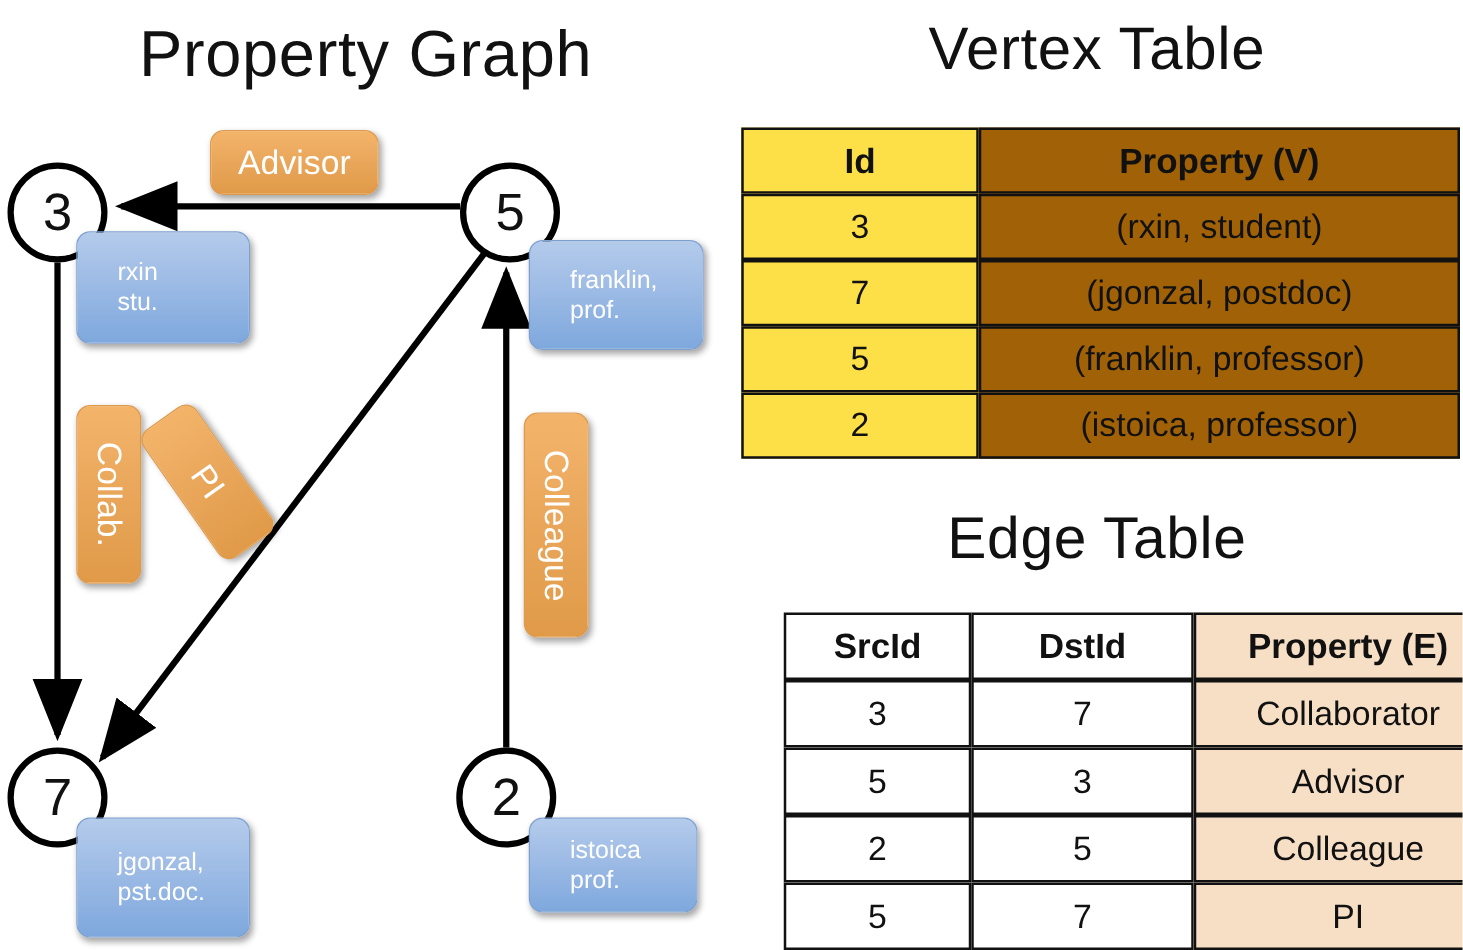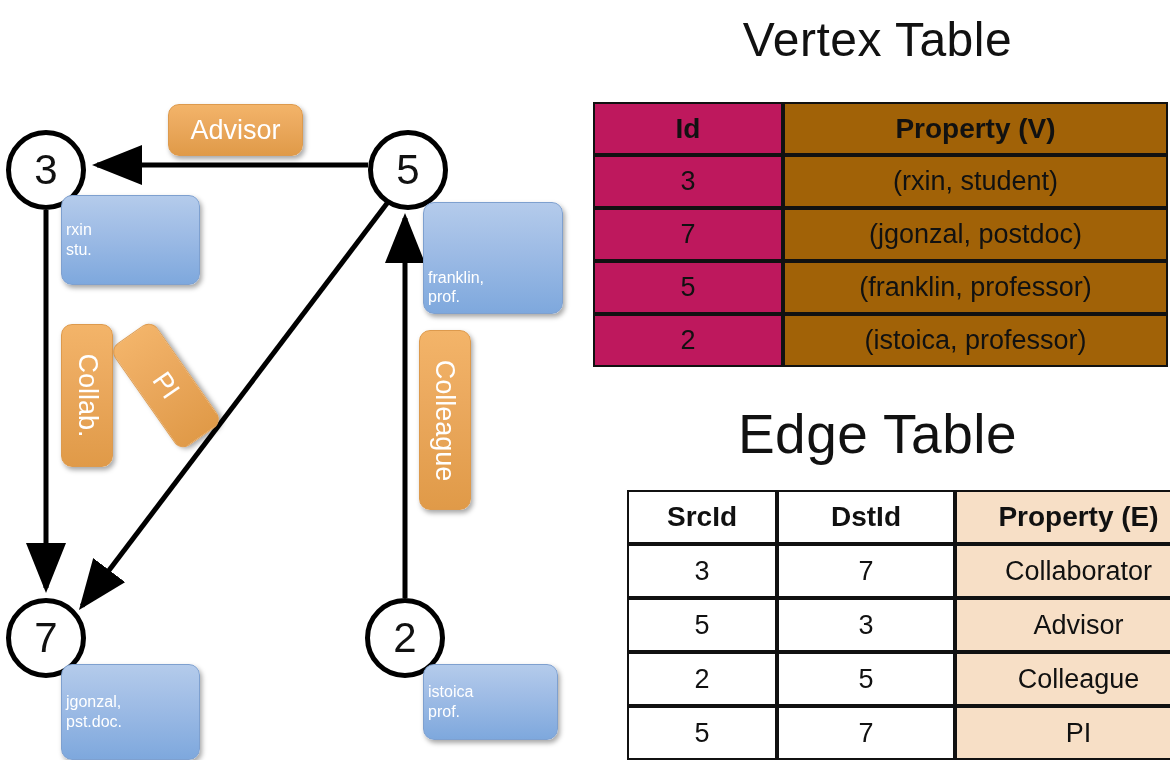--- a/index.html
+++ b/index.html
@@ -40,21 +40,21 @@
   #title-vertex-table {
     left: 585px; top: 12px;
     width: 585px;
     text-align: center;
     font-size: 48px;
   }
   #title-edge-table {
     left: 585px; top: 402px;
     width: 585px;
     text-align: center;
-    font-size: 55px;
+    font-size: 47px;
   }
 
   
   #graph-panel {
     position: absolute;
     left: 0; top: 0;
     width: 585px;
     height: 760px;
   }
   #edges-svg {
@@ -88,24 +88,23 @@
     display: flex;
     flex-direction: column;
     justify-content: center;
     color: #ffffff;
     z-index: 6;
     box-shadow: 2px 3px 5px rgba(0,0,0,0.35);
   }
   .prop-box.blue {
     background: linear-gradient(to bottom, #b4cbeb 0%, #9dbbe5 45%, #7ea8dd 100%);
     border: 1px solid #7ea0cf;
-    padding: 6px 4px;
-    font-size: 16px;
+    padding: 6px 32px;
+    font-size: 20px;
     line-height: 1.22;
-    margin-top: 10px;
   }
   .prop-box.blue .line { white-space: nowrap; }
 
   .edge-label {
     position: absolute;
     border-radius: 11px;
     box-sizing: border-box;
     background: linear-gradient(to bottom, #f3b469 0%, #eba95e 40%, #e09a48 100%);
     border: 1px solid #dd9a4d;
     color: #ffffff;
@@ -156,36 +155,37 @@
   }
   .data-table th {
     font-weight: bold;
     font-size: 28px;
   }
 
   #vertex-table {
     left: 593px; top: 102px;
     width: 575px;
   }
-  #vertex-table .c-id    { width: 190px; height: 53px; background: #be185d; }
+  #vertex-table .c-id    { width: 190px; height: 53px; background: #fde047; }
   #vertex-table .c-prop  { background: #a16207; }
 
   #edge-table {
     left: 627px; top: 490px;
     width: 575px;
   }
   #edge-table .c-src  { width: 150px; height: 54px; background: #ffffff; }
   #edge-table .c-dst  { width: 178px; background: #ffffff; }
   #edge-table .c-prop { background: #f7dfc6; }
 </style>
 </head>
 <body>
 
 <div id="stage">
 
+  <div class="title" id="title-property-graph">Property Graph</div>
 
   <div class="title" id="title-vertex-table">Vertex Table</div>
 
   <div class="title" id="title-edge-table">Edge Table</div>
 
   <div id="graph-panel">
 
     <svg id="edges-svg" viewBox="0 0 585 760">
       <defs>
         <marker id="arrow" markerWidth="11" markerHeight="11" refX="9" refY="4" orient="auto" markerUnits="strokeWidth">
@@ -213,21 +213,21 @@
     </div>
     <div class="vertex" style="left:365px; top:598px;">
       <span>2</span>
     </div>
 
     <div class="prop-box blue" style="left:61px; top:185px; width:139px; height:90px;">
       <div class="line">rxin</div>
       <div class="line">stu.</div>
     </div>
 
-    <div class="prop-box blue" style="left:423px; top:192px; width:140px; height:112px;justify-content:flex-end;">
+    <div class="prop-box blue" style="left:423px; top:192px; width:140px; height:88px;">
       <div class="line">franklin,</div>
       <div class="line">prof.</div>
     </div>
 
     <div class="prop-box blue" style="left:61px; top:654px; width:139px; height:96px;">
       <div class="line">jgonzal,</div>
       <div class="line">pst.doc.</div>
     </div>
 
     <div class="prop-box blue" style="left:423px; top:654px; width:135px; height:76px;">

